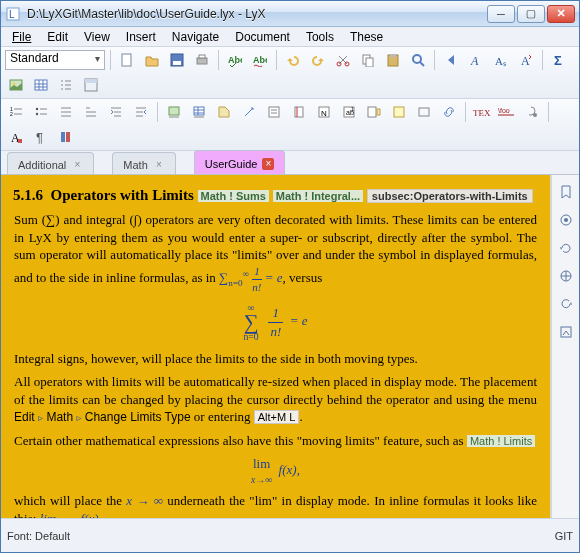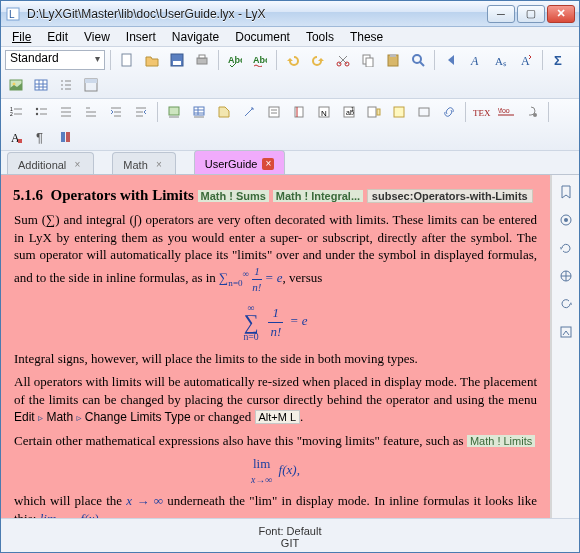--- a/index.html
+++ b/index.html
@@ -134,21 +134,21 @@
   .workspace {
     flex:1;
     display:flex;
     background:#fff;
     position:relative;
     overflow:hidden;
   }
   .doc-scroll {
     flex:1;
     overflow-y:auto;
-    background:#fca5a5;
+    background:#eab308;
     border-right:1px solid #d6d6d6;
     padding: 8px 12px 20px 12px;
     font-family: Georgia, "Times New Roman", serif;
     font-size: 13px;
     color:#000;
     line-height:1.35;
   }
   .heading {
     font-weight:bold;
     font-size: 15px;
@@ -190,22 +190,22 @@
   .side-icon {
     width:22px;height:22px;
     display:flex;align-items:center;justify-content:center;
     color:#5a78a0;
   }
   .statusbar {
     height: 34px;
     background:#eef2f8;
     border-top:1px solid #cdd6e3;
     display:flex;align-items:center;justify-content:space-between;
-    padding: 6px 6px;
-    font-size:11px; color:#333;flex-direction:column;
+    padding: 12px 6px;
+    font-size:11px; color:#333;
   }
   
   .doc-scroll::-webkit-scrollbar{width:14px}
   .doc-scroll::-webkit-scrollbar-track{background:#f2f4f8}
   .doc-scroll::-webkit-scrollbar-thumb{background:#c8d0dc;border:2px solid #f2f4f8;border-radius:7px}
   svg { display:block; }
 </style>
 </head>
 <body>
 
@@ -553,21 +553,21 @@
             <span style="display:block;padding:0 2px">n!</span>
           </span>
           &nbsp;=&nbsp;e
         </span>
       </div>
 
       <div class="para">Integral signs, however, will place the limits to the side in both moving types.</div>
 
       <div class="para">
         <span>All operators with limits will be automatically re-sized when placed in display mode. The placement of the limits can be changed by placing the cursor directly behind the operator and using the menu </span>
-        <span class="menutext">Edit <span class="tri">▹</span> Math <span class="tri">▹</span> Change Limits Type</span><span> or changed </span><span class="shortcut-box">Alt+M L</span><span>.</span>
+        <span class="menutext">Edit <span class="tri">▹</span> Math <span class="tri">▹</span> Change Limits Type</span><span> or entering </span><span class="shortcut-box">Alt+M L</span><span>.</span>
       </div>
 
       <div class="para">
         <span>Certain other mathematical expressions also have this "moving limits" feature, such as </span><span class="crossref">Math ! Limits</span>
       </div>
 
       <div class="math-block">
         <span class="math">
           <span style="display:inline-block;text-align:center;vertical-align:middle;">
             <span style="display:block;font-style:normal">lim</span>

